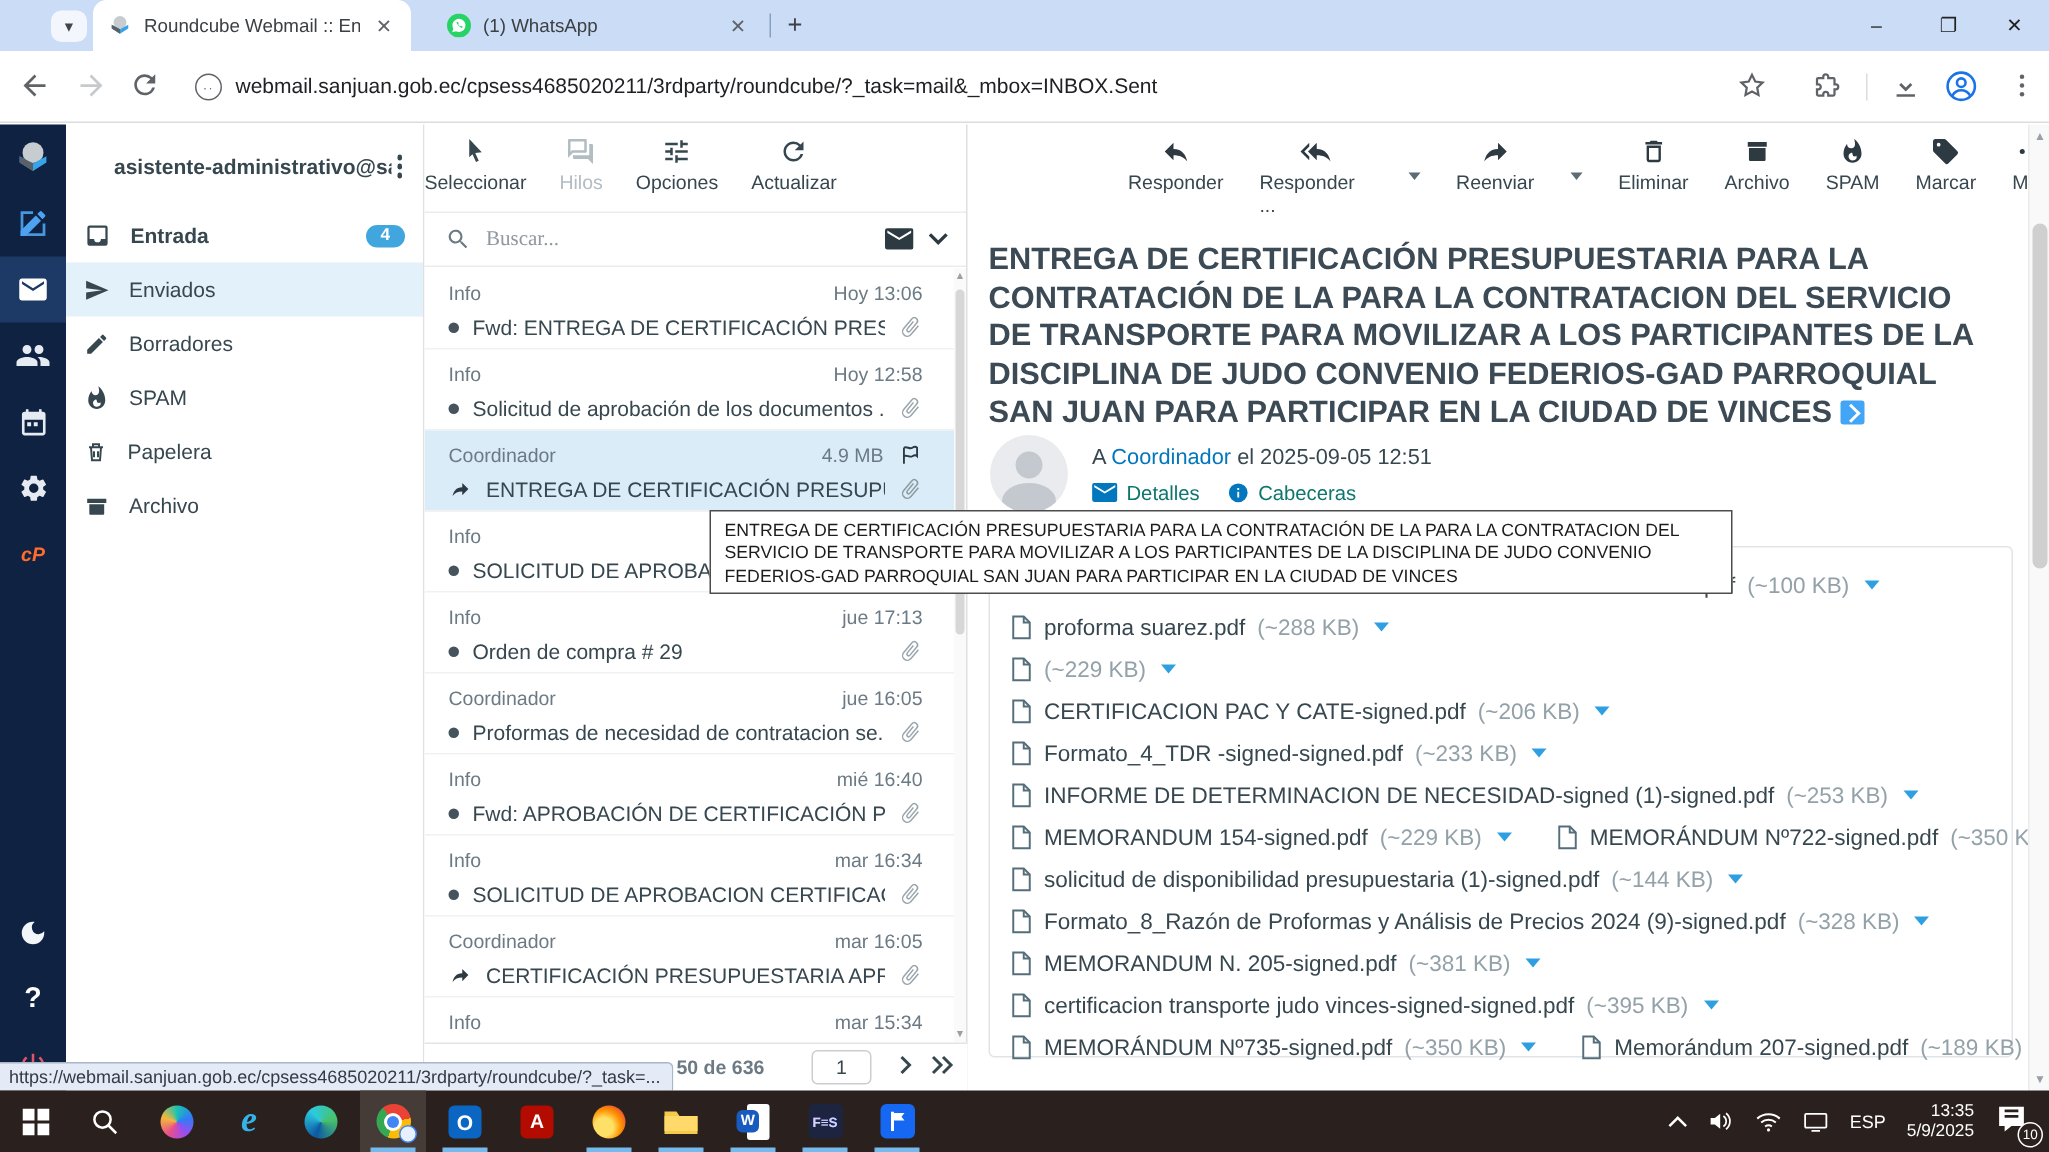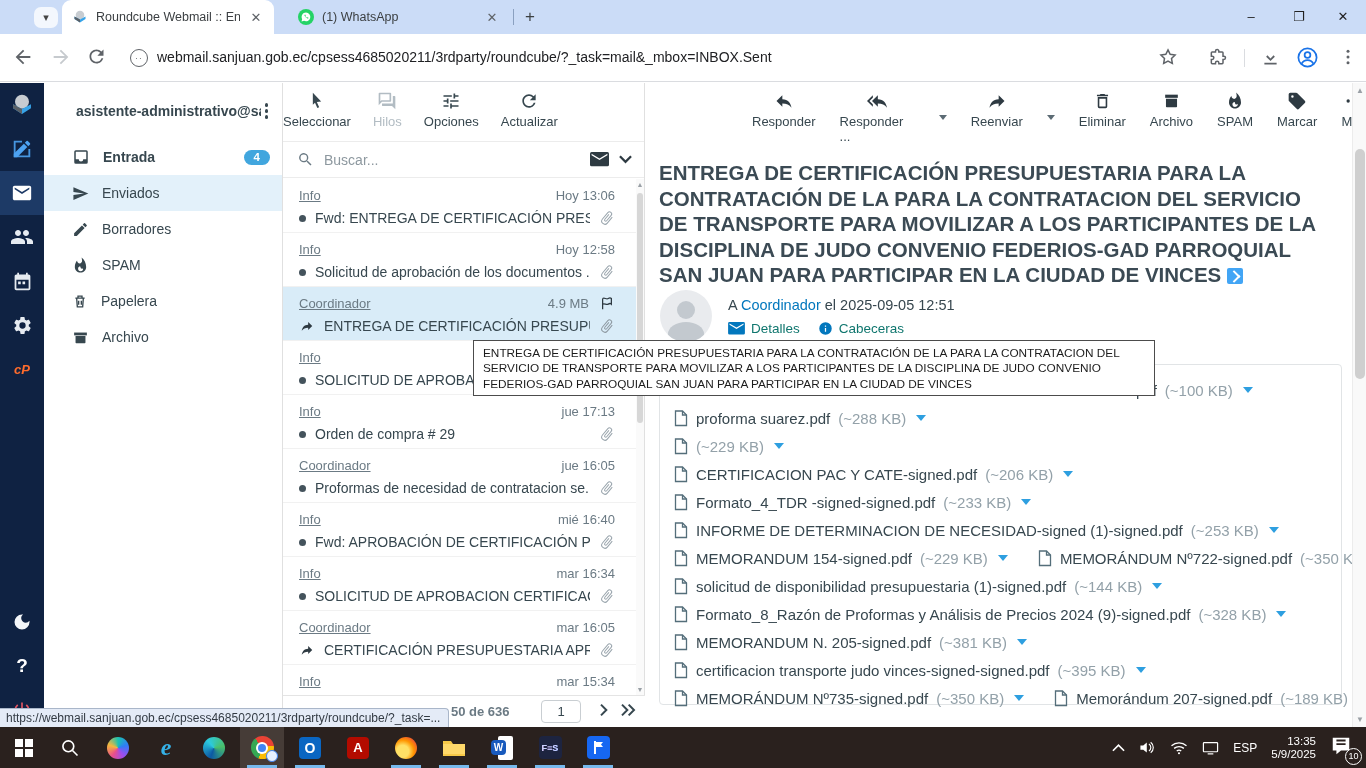--- a/index.html
+++ b/index.html
@@ -28,41 +28,41 @@
   .railit.sel { background:#1d3a66; }
   .cp { color:#ff6c2c; font-weight:bold; font-style:italic; font-size:13px; }
   .railbot { position:absolute; left:0; width:44px; }
 
   
   #folders { position:absolute; left:44px; top:83px; width:239px; height:644px; background:#fff; border-right:1px solid #e0e0e0; }
   .acct { display:flex; align-items:center; height:56px; padding:0 10px 0 16px;margin-left:16px; }
   .acct .name { font-size:14px; font-weight:bold; color:#37474f; flex:1; white-space:nowrap; overflow:hidden; }
   .kebab { display:flex; flex-direction:column; gap:2.5px; padding:4px; }
   .kebab i { width:3.5px; height:3.5px; border-radius:50%; background:#37474f; }
-  .fold { display:flex; align-items:center; gap:13px; height:36px; padding:0 12px 0 28px; font-size:14px; color:#37474f; }
+  .fold { display:flex; align-items:center; gap:13px; height:36px; padding:0 12px 0 12px; font-size:14px; color:#37474f; }
   .fold.bold { font-weight:bold; }
   .fold.sel { background:#e3f1fa; }
   .fold .flab { flex:1; }
   .badge { background:#41a6de; color:#fff; font-size:11.5px; font-weight:bold; border-radius:9px; padding:1.5px 10px; }
 
   
   #listpane { position:absolute; left:283px; top:83px; width:362px; height:644px; background:#fff; border-right:1px solid #e0e0e0; }
   .ltoolbar { display:flex; justify-content:flex-start; gap:22px; height:58px; padding-top:8px; }
   .tbtn { display:flex; flex-direction:column; align-items:center; gap:3px; color:#37474f; font-size:13px; }
   .tbtn.dis { color:#b2bcc3; }
   .tbtn .cap { display:flex; align-items:flex-end; gap:2px; }
   .caret { width:0; height:0; border-left:4px solid transparent; border-right:4px solid transparent; border-top:5px solid #5c6b74; margin-bottom:4px; }
   .searchrow { display:flex; align-items:center; height:37px; border-top:1px solid #ececec; border-bottom:1px solid #ececec; padding:0 12px 0 14px; gap:10px; }
-  .searchrow input { border:0; outline:0; flex:1; font-size:14px; color:#15803d; font-family:Liberation Sans, sans-serif; }
+  .searchrow input { border:0; outline:0; flex:1; font-size:14px; color:#15803d; font-family:Liberation Serif, serif; }
   .searchrow input::placeholder { color:#8d989f; }
   #rows { position:absolute; left:0; top:96px; width:354px; height:516px; overflow:hidden; }
   .mrow { height:54px; border-bottom:1px solid #f1f1f1; padding:7px 22px 0 16px; position:relative; }
   .mrow.sel { background:#d9ecf8; }
   .l1 { display:flex; align-items:center; font-size:13px; color:#6b7a84; height:18px; }
-  .l1 .mfrom { flex:1;text-decoration:underline; }
+  .l1 .mfrom { flex:1; }
   .l2 { display:flex; align-items:center; gap:9px; font-size:14px; color:#37474f; height:24px; margin-top:2px; }
   .l2 .msub { flex:1; white-space:nowrap; overflow:hidden; }
   .dot { width:7px; height:7px; border-radius:50%; background:#44535c; flex:0 0 auto; }
   .listscroll { position:absolute; right:0; top:96px; width:8px; height:516px; background:#fafafa; }
   .listscroll .thumb { position:absolute; left:1px; top:14px; width:6px; height:230px; background:#d7d7d7; border-radius:3px; }
   .sarr { position:absolute; left:0; width:8px; font-size:7px; color:#9aa0a6; text-align:center; }
   .lfooter { position:absolute; left:0; bottom:0; width:362px; height:32px; border-top:1px solid #e4e4e4; background:#fff; }
   .range { position:absolute; left:168px; top:8px; font-size:13px; font-weight:bold; color:#6b7a84; }
   .pagebox { position:absolute; left:258px; top:4px; width:40px; height:23px; border:1px solid #c9ced2; border-radius:4px; text-align:center; font-size:13px; color:#37474f; line-height:21px; }
   .pgbtn { position:absolute; top:6px; color:#37474f; }

